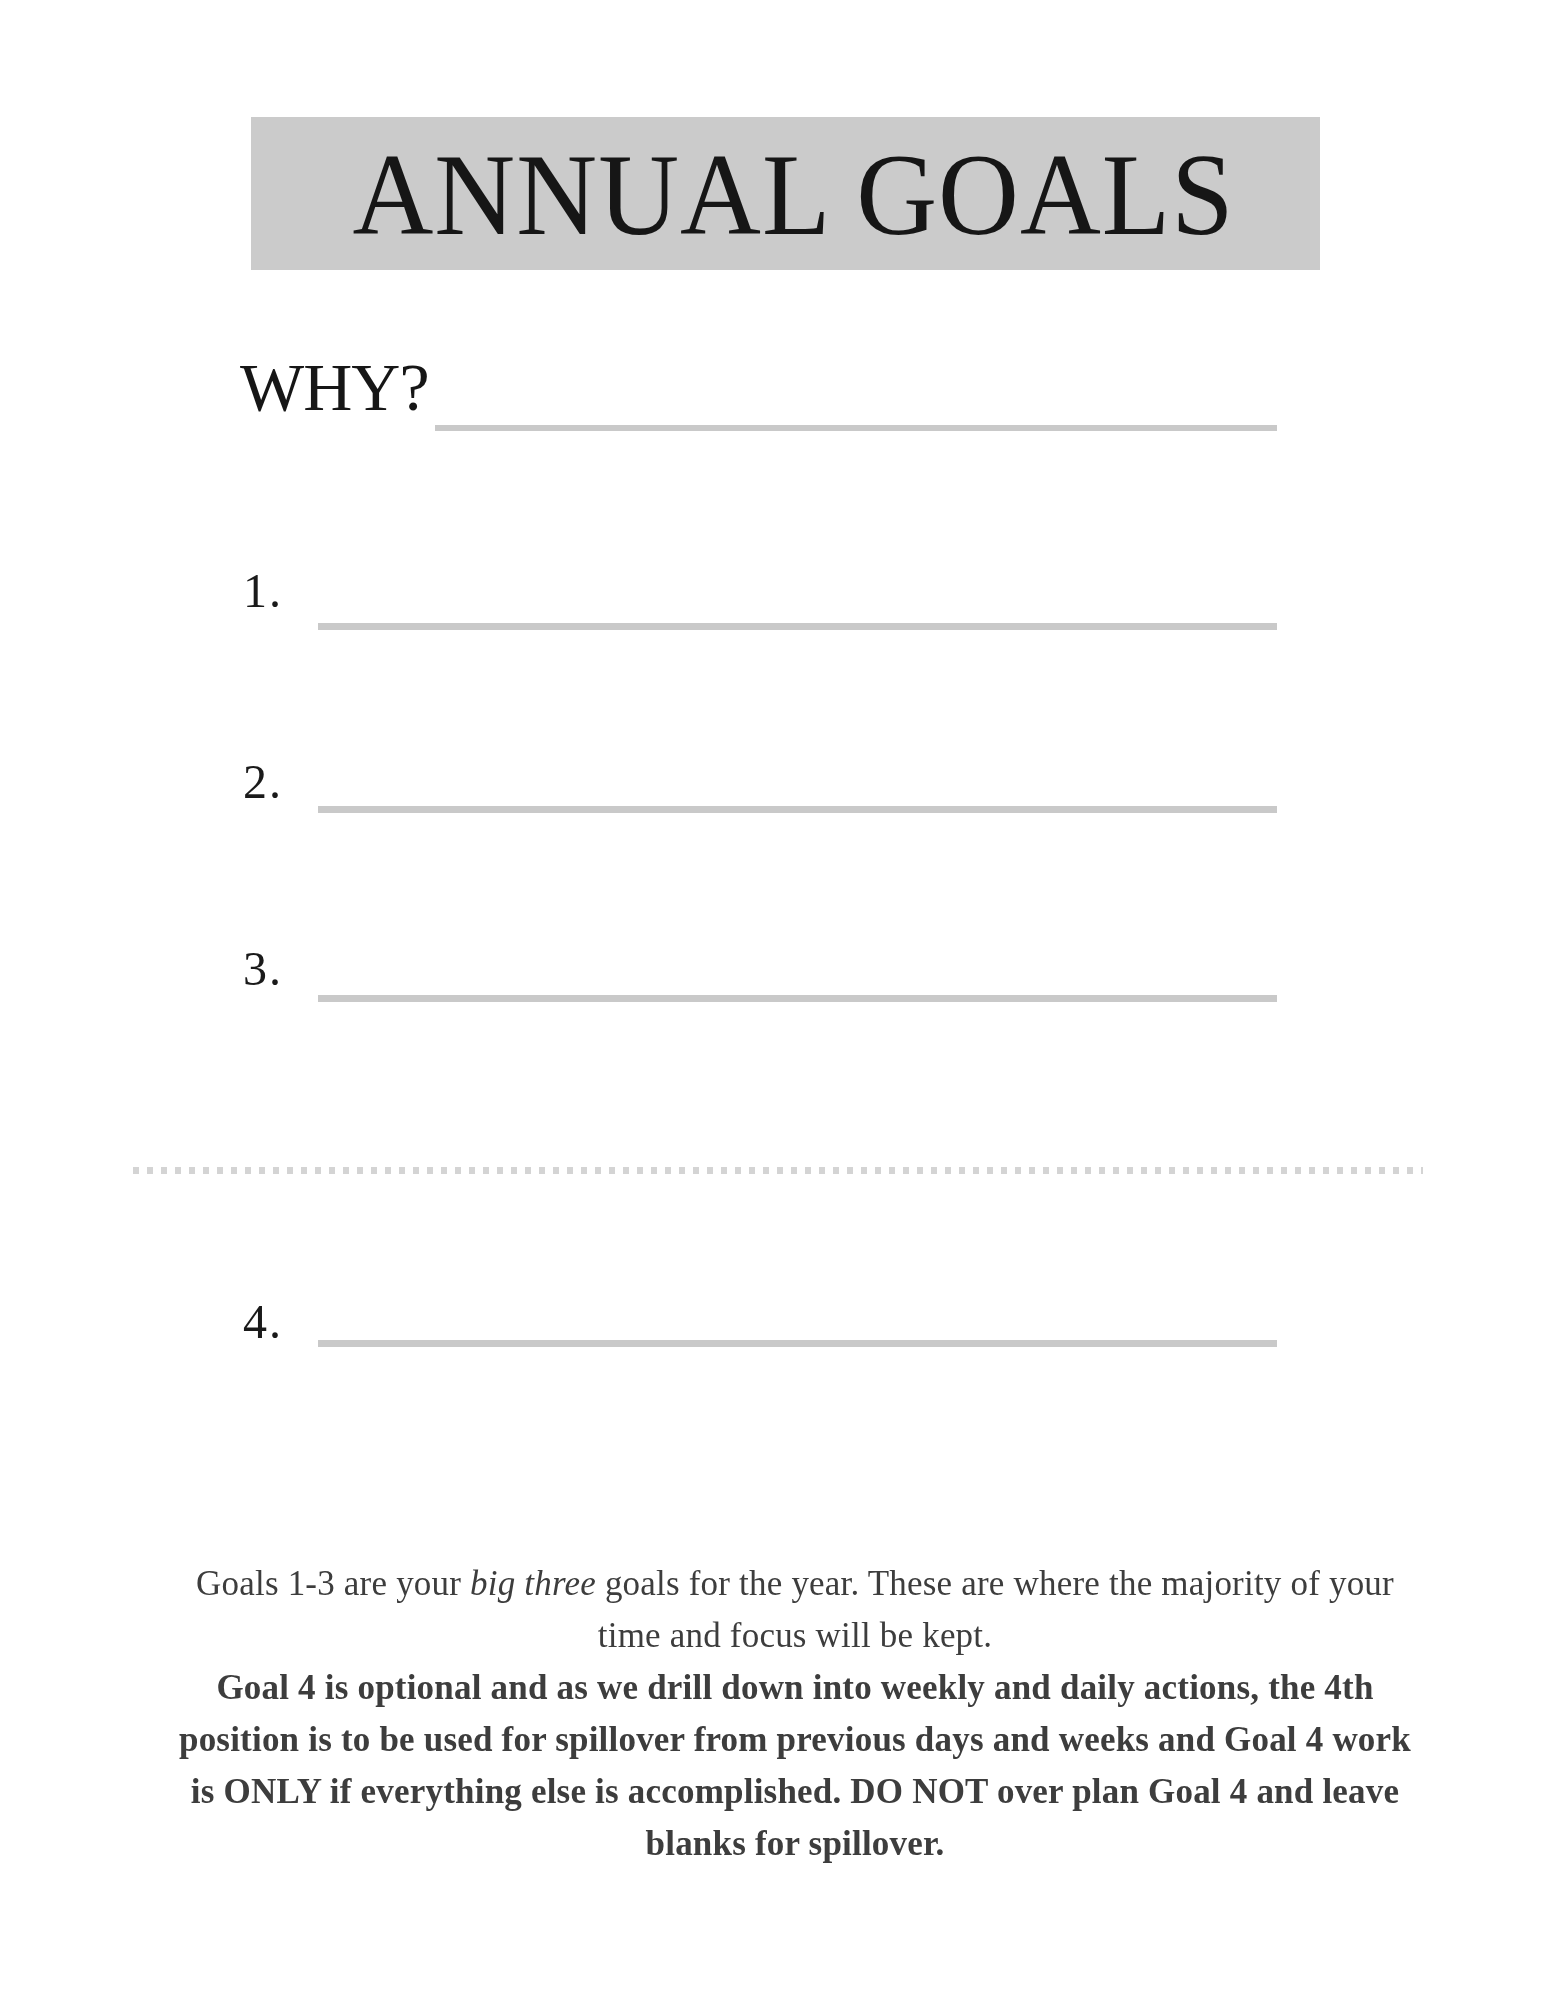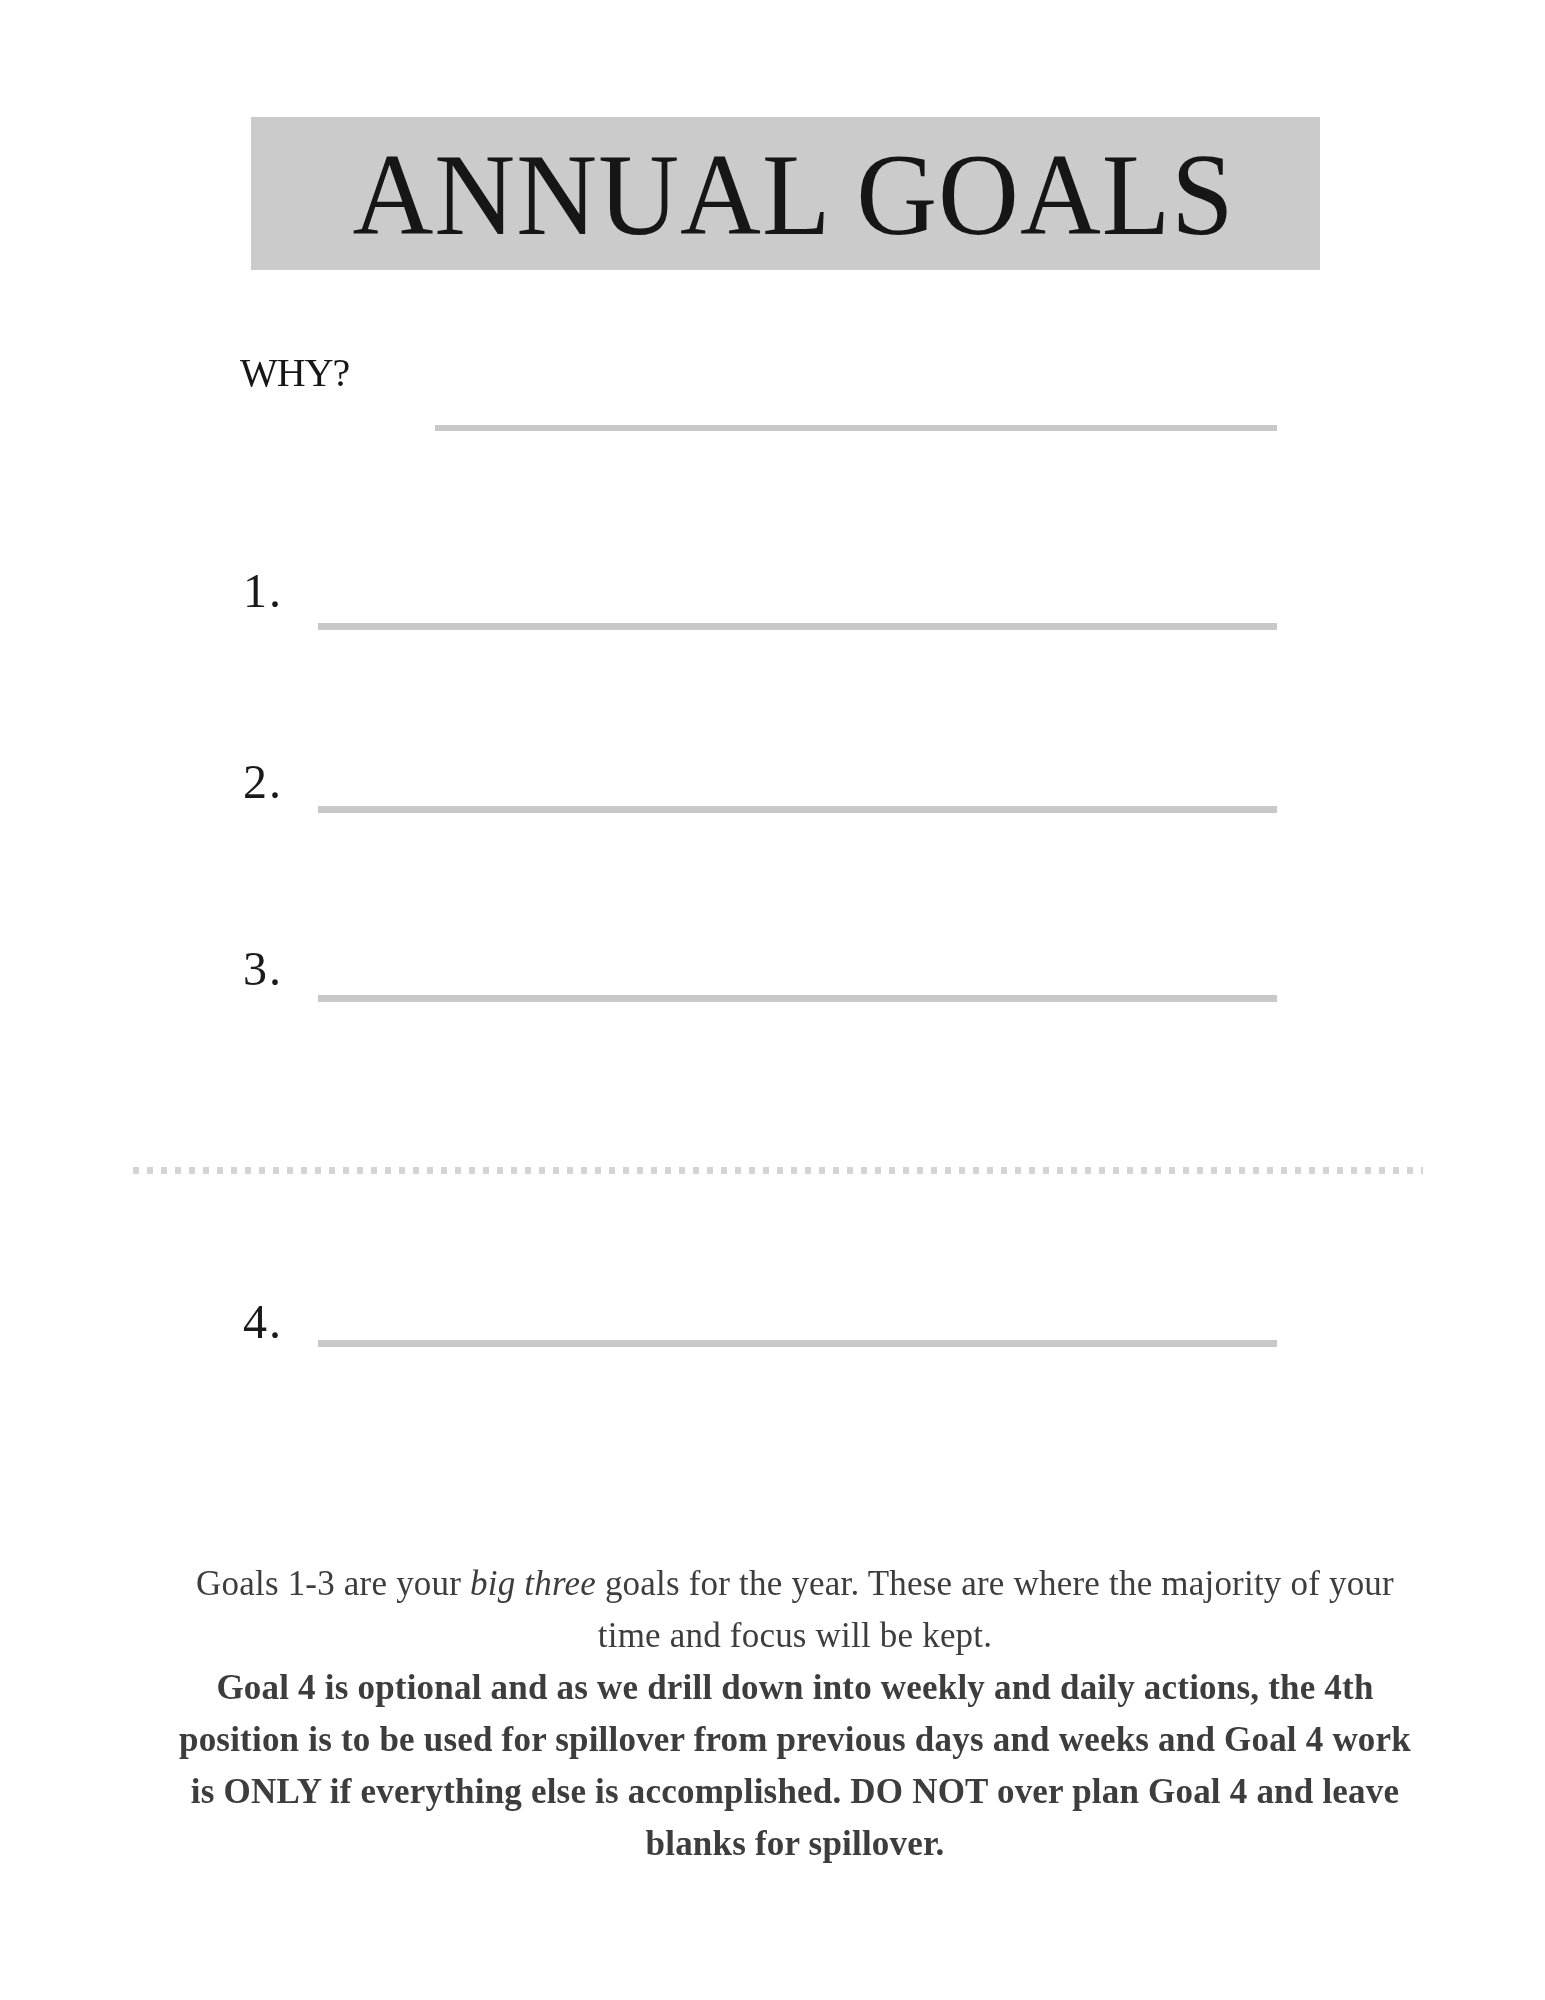--- a/index.html
+++ b/index.html
@@ -30,21 +30,21 @@
     font-size:112px;
     line-height:1;
     color:var(--heading_text);
     letter-spacing:1px;
     white-space:nowrap;
     transform:scaleY(1.04);
   }
   .why-label{
     position:absolute;
     left:240px; top:353px;
-    font-size:40px;
+    font-size:68px;
     line-height:1;
     color:var(--heading_text);
     letter-spacing:-1px;
   }
   .why-line{
     position:absolute;
     left:435px; top:425px;
     width:842px; height:6px;
     background:var(--line_gray);
   }

